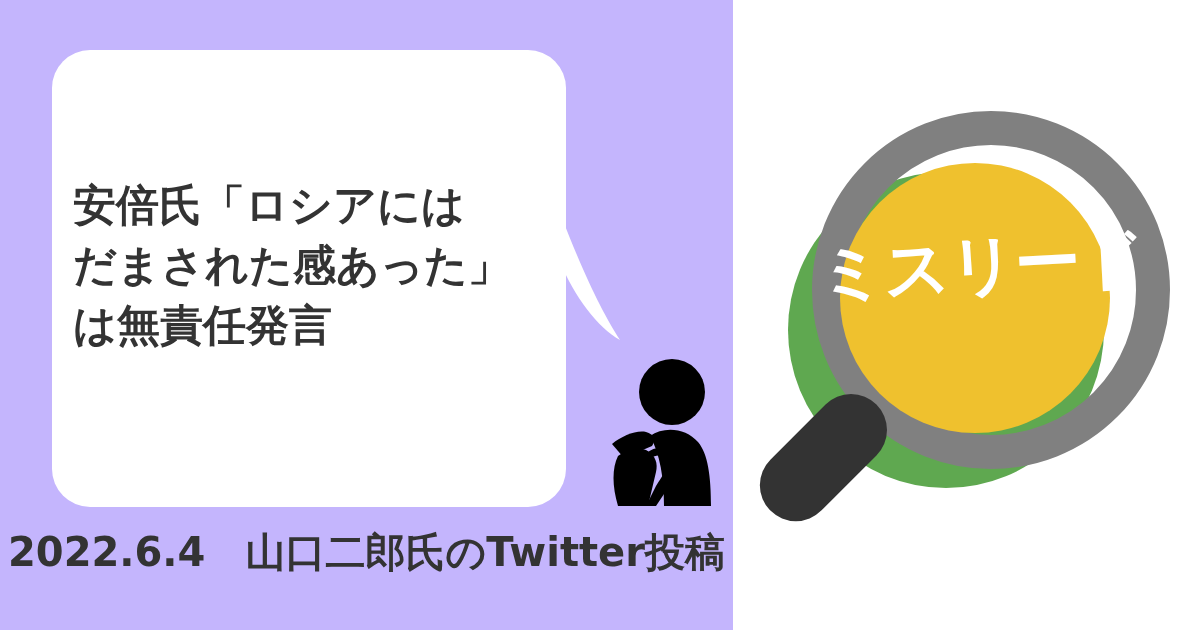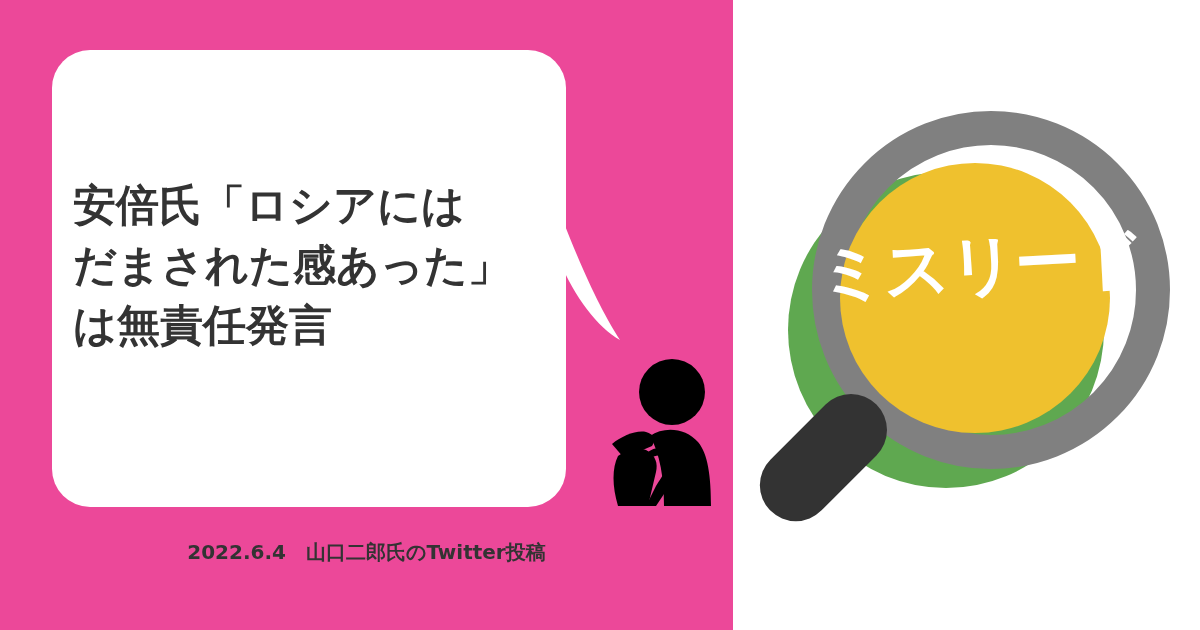--- a/index.html
+++ b/index.html
@@ -17,21 +17,21 @@
     overflow: hidden;
     background: #ffffff;
   }
   
   #left-panel {
     position: absolute;
     left: 0;
     top: 0;
     width: 733px;
     height: 630px;
-    background: #ec4899;
+    background: #c4b5fd;
     overflow: hidden;
   }
   #speech-bubble {
     position: absolute;
     left: 52px;
     top: 50px;
     width: 514px;
     height: 457px;
     background: #ffffff;
     border-radius: 38px;
@@ -65,21 +65,21 @@
     height: 150px;
   }
   #caption {
     position: absolute;
     left: 0px;
     top: 530px;
     width: 733px;
     text-align: center;
     color: #333333;
     font-weight: bold;
-    font-size: 20px;
+    font-size: 40px;
     line-height: 44px;
     white-space: pre;
   }
   
   #right-panel {
     position: absolute;
     left: 733px;
     top: 0;
     width: 467px;
     height: 630px;

